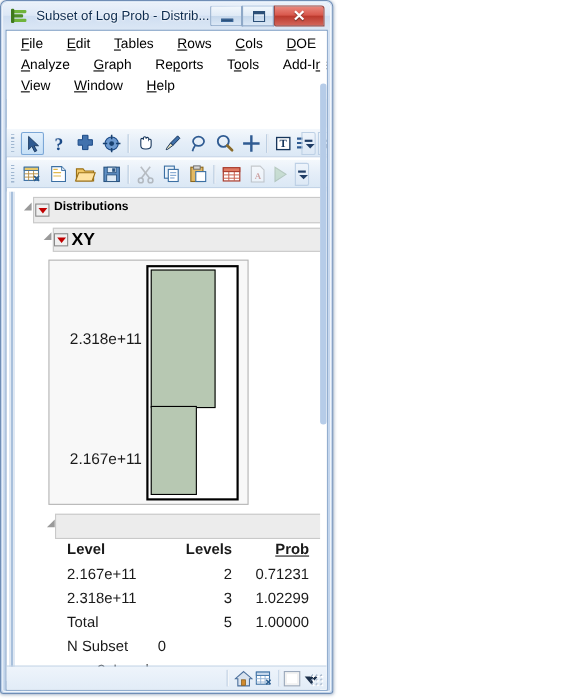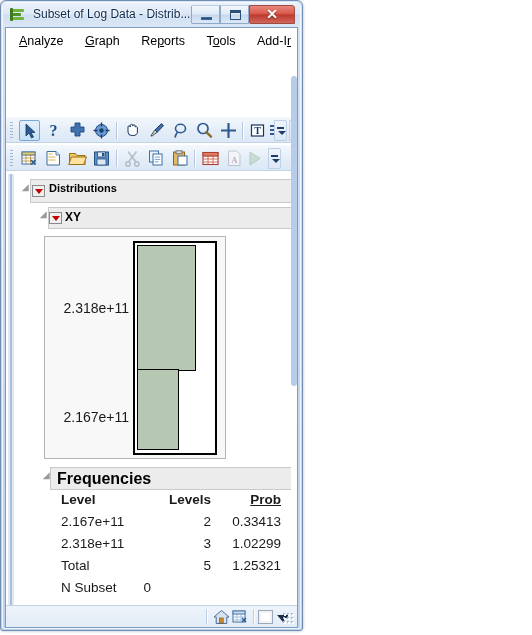--- a/index.html
+++ b/index.html
@@ -374,42 +374,55 @@
 <div class="window">
   <div class="window-inner-glow"></div>
 
   <div class="titlebar">
     <div class="title-icon">
       <i></i>
         <i></i>
         <i></i>
         <i></i>
     </div>
-    <div class="title-text">Subset of Log Data - Distrib...</div>
+    <div class="title-text">Subset of Log Prob - Distrib...</div>
 
     <div class="btn-min">
       <div class="glyph-min"></div>
     </div>
     <div class="btn-max">
       <div class="glyph-max"></div>
     </div>
     <div class="btn-close">
       <div class="glyph-close">✕</div>
     </div>
   </div>
 
   <div class="client">
 
     <div class="menubar">
+      <div class="menurow">
+        <span class="menu-item"><u>F</u>ile</span>
+        <span class="menu-item"><u>E</u>dit</span>
+        <span class="menu-item"><u>T</u>ables</span>
+        <span class="menu-item"><u>R</u>ows</span>
+        <span class="menu-item"><u>C</u>ols</span>
+        <span class="menu-item"><u>D</u>OE</span>
+      </div>
       <div class="menurow">
         <span class="menu-item"><u>A</u>nalyze</span>
         <span class="menu-item"><u>G</u>raph</span>
         <span class="menu-item">Re<u>p</u>orts</span>
         <span class="menu-item">T<u>o</u>ols</span>
         <span class="menu-item">Add-I<u>n</u>s</span>
+      </div>
+      <div class="menurow">
+        <span class="menu-item"><u>V</u>iew</span>
+        <span class="menu-item"><u>W</u>indow</span>
+        <span class="menu-item"><u>H</u>elp</span>
       </div>
     </div>
 
     <div class="toolbar tb1">
       <div class="grip"></div>
 
       <div class="tbtn sel" style="left:13px">
         <svg width="21" height="21" viewBox="0 0 21 21">
             <path d="M6 3 L6 15 L9 12 L11.5 17 L13.5 16 L11 11.5 L15 11.5 Z" fill="#2f5b92" stroke="#17365c" stroke-width="0.8"></path>
           </svg>
@@ -559,52 +572,51 @@
       <div class="left-rail"></div>
 
       <div class="band" style="left:24px; top:5px; width:265px; height:24px;"></div>
       <div class="tri-gray" style="left:16px; top:13px;"></div>
       <div class="red-disc" style="left:26px; top:11px;"></div>
       <div class="outline-title" style="left:43px; top:8px; font-size:11px;">Distributions</div>
 
       <div class="band" style="left:42px; top:33px; width:247px; height:22px;"></div>
       <div class="tri-gray" style="left:34px; top:40px;"></div>
       <div class="red-disc" style="left:43px; top:38px;"></div>
-      <div class="outline-title" style="left:59px; top:36px; font-size:12px;">XY</div>
+      <div class="outline-title" style="left:59px; top:36px; font-size:16px;">XY</div>
 
       <div class="plotframe" style="left:38px; top:62px; width:182px; height:223px;">
         <div class="barbox" style="left:88px; top:4px; width:84px; height:214px;">
           <div class="seg" style="left:2px; top:2px; width:74%; height:60%;"></div>
           <div class="seg" style="left:2px; top:60%; width:53%; height:38.5%;"></div>
         </div>
         <div class="axlabel" style="left:2px; top:63px; width:82px;">2.318e+11</div>
         <div class="axlabel" style="left:2px; top:172px; width:82px;">2.167e+11</div>
       </div>
 
       <div class="band" style="left:44px; top:293px; width:245px; height:23px;"></div>
       <div class="tri-gray" style="left:37px; top:301px;"></div>
-      <div class="outline-title" style="left:51px; top:296px; font-size:16px;">Frequencies</div>
 
       <div class="ftable" style="left:0; top:318px; width:291px; height:120px;">
 
         <div class="cell hdr" style="left:55px; top:0px;">Level</div>
         <div class="cell hdr r" style="left:120px; top:0px; width:85px;">Levels</div>
         <div class="cell hdr r" style="left:185px; top:0px; width:90px;text-decoration:underline;">Prob</div>
 
         <div class="cell" style="left:55px; top:22px;">2.167e+11</div>
         <div class="cell r" style="left:120px; top:22px; width:85px;">2</div>
-        <div class="cell r" style="left:185px; top:22px; width:90px;">0.33413</div>
+        <div class="cell r" style="left:185px; top:22px; width:90px;">0.71231</div>
 
         <div class="cell" style="left:55px; top:44px;">2.318e+11</div>
         <div class="cell r" style="left:120px; top:44px; width:85px;">3</div>
         <div class="cell r" style="left:185px; top:44px; width:90px;">1.02299</div>
 
         <div class="cell" style="left:55px; top:66px;">Total</div>
         <div class="cell r" style="left:120px; top:66px; width:85px;">5</div>
-        <div class="cell r" style="left:185px; top:66px; width:90px;">1.25321</div>
+        <div class="cell r" style="left:185px; top:66px; width:90px;">1.00000</div>
 
         <div class="cell" style="left:55px; top:88px;">N Subset</div>
         <div class="cell r" style="left:100px; top:88px; width:45px;">0</div>
 
         <div class="cell r" style="left:55px; top:110px; width:35px;">2</div>
         <div class="cell" style="left:97px; top:110px;">Levels</div>
       </div>
     </div>
 
     <div class="vscroll">

